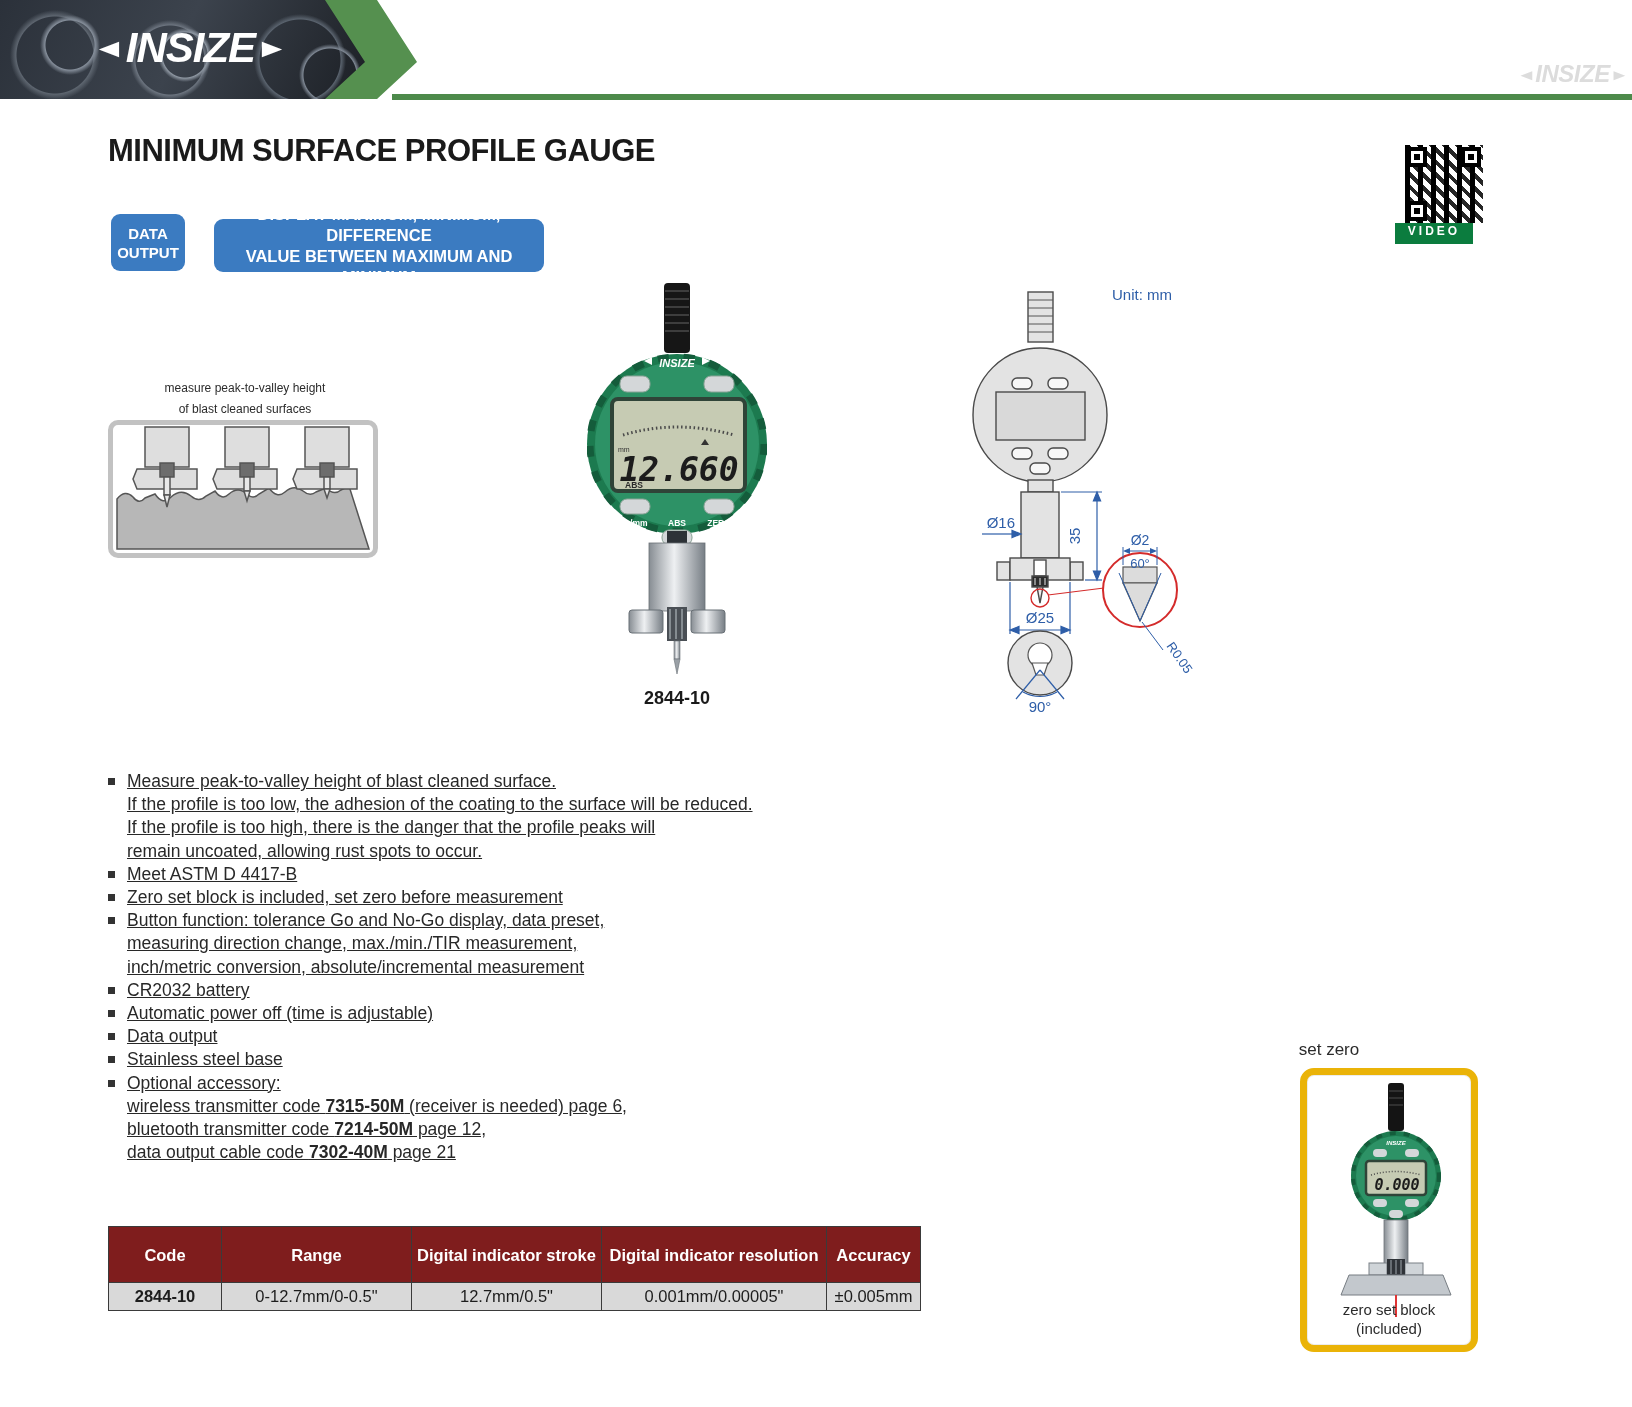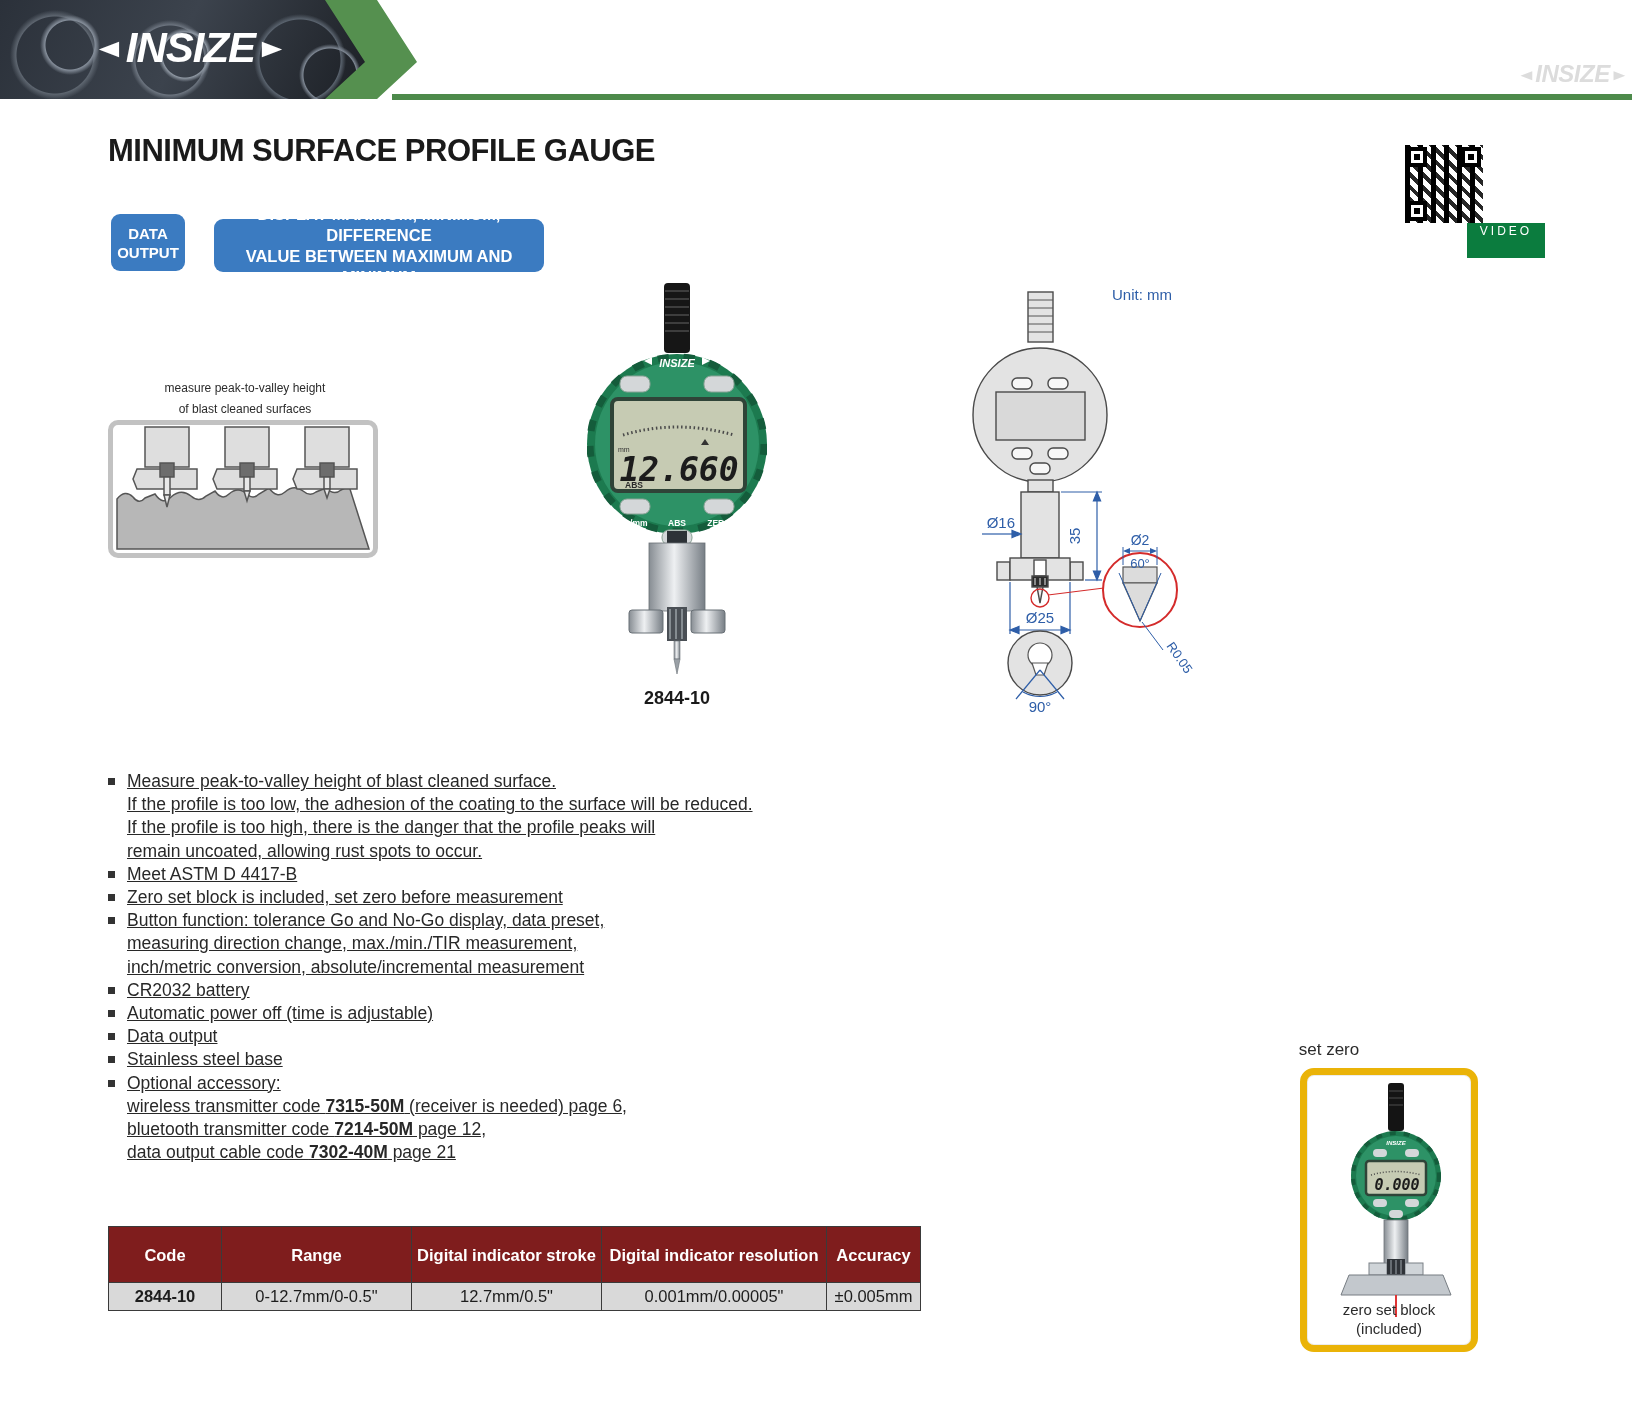--- a/index.html
+++ b/index.html
@@ -50,22 +50,22 @@
     position:absolute; left:1405px; top:145px; width:78px; height:78px; background:#fff;
     background-image:
       repeating-linear-gradient(45deg, rgba(0,0,0,.85) 0 4px, transparent 4px 9px),
       repeating-linear-gradient(90deg, #000 0 5px, transparent 5px 13px),
       repeating-linear-gradient(0deg, #fff 0 5px, transparent 5px 11px);
   }
   .qr .finder { position:absolute; width:20px; height:20px; border:4px solid #000; background:#fff; }
   .qr .finder::after { content:""; position:absolute; left:3px; top:3px; width:6px; height:6px; background:#000; }
   .qr .f1 { left:2px; top:2px; } .qr .f2 { right:2px; top:2px; } .qr .f3 { left:2px; bottom:2px; }
   .video-band {
-    position:absolute; left:1467px; top:223px; width:78px; height:35px; background:#0b7c3e;
-    color:#fff; font-weight:normal; font-size:12px; letter-spacing:3px; text-align:center; line-height:17px;
+    position:absolute; left:1395px; top:223px; width:78px; height:21px; background:#0b7c3e;
+    color:#fff; font-weight:bold; font-size:12px; letter-spacing:3px; text-align:center; line-height:17px;
   }
   
   .intro-caption { position:absolute; left:95px; top:378px; width:300px; text-align:center; font-size:12px; line-height:21px; color:#2b2b2b; }
   .intro-frame { position:absolute; left:108px; top:420px; width:270px; height:138px; border:5px solid #c2c2c2; border-radius:10px; background:#fff; }
   
   .product-svg { position:absolute; left:587px; top:281px; }
   .model-label { position:absolute; left:587px; top:688px; width:180px; text-align:center; font-size:18px; font-weight:bold; color:#1a1a1a; }
   .tech-svg { position:absolute; left:920px; top:272px; }
   
   .features { position:absolute; left:108px; top:770px; width:800px; font-size:17.5px; line-height:23.2px; color:#282828; }

